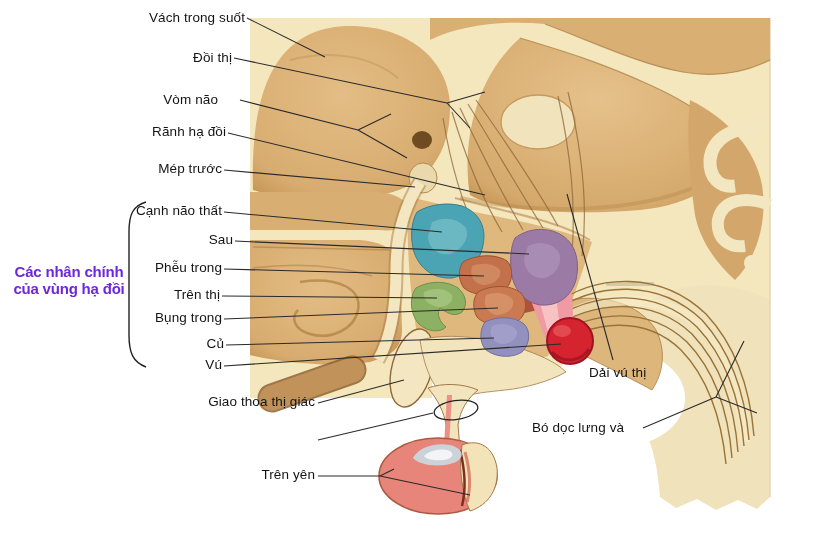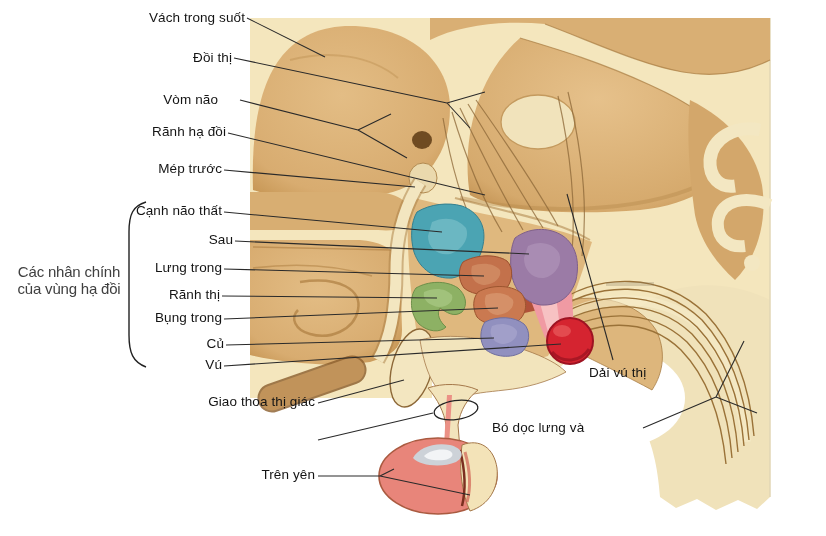--- a/index.html
+++ b/index.html
@@ -6,24 +6,24 @@
   .canvas{
     position:relative;width:826px;height:536px;background:#ffffff;overflow:hidden;
     font-family:"Liberation Sans",sans-serif;
   }
   .canvas svg{position:absolute;left:0;top:0;}
   .lbl{
     position:absolute;font-size:13.5px;line-height:1.12;color:#141414;
     white-space:nowrap;letter-spacing:.1px;
   }
   .lbl.r{text-align:left;}
-  .lbl.c{white-space:normal;}
+  .lbl.c{text-align:center;white-space:normal;}
   .group-lbl{
     position:absolute;left:6px;top:263px;width:126px;text-align:center;
-    font-size:15px;font-weight:normal;color:#404040;line-height:17px;letter-spacing:-.2px;
+    font-size:15px;font-weight:bold;color:#6d28d9;line-height:17px;letter-spacing:-.2px;
   }
 </style>
 </head>
 <body>
 
 <div class="canvas">
 
 <svg width="826" height="536" viewBox="0 0 826 536">
   <defs>
     <radialGradient id="gTan" cx="45%" cy="40%" r="75%">
@@ -193,22 +193,22 @@
   <div>của vùng hạ đồi</div>
 </div>
 
 <div class="lbl r" style="right:581px;top:10px">Vách trong suốt</div>
 <div class="lbl r" style="right:594px;top:50px">Đồi thị</div>
 <div class="lbl r" style="right:608px;top:92px">Vòm não</div>
 <div class="lbl r" style="right:600px;top:124px">Rãnh hạ đồi</div>
 <div class="lbl r" style="right:604px;top:161px">Mép trước</div>
 <div class="lbl r" style="right:604px;top:203px">Cạnh não thất</div>
 <div class="lbl r" style="right:593px;top:232px">Sau</div>
-<div class="lbl r" style="right:604px;top:260px">Lưng trong</div>
-<div class="lbl r" style="right:606px;top:287px">Rãnh thị</div>
+<div class="lbl r" style="right:604px;top:260px">Phễu trong</div>
+<div class="lbl r" style="right:606px;top:287px">Trên thị</div>
 <div class="lbl r" style="right:604px;top:310px">Bụng trong</div>
 <div class="lbl r" style="right:602px;top:336px">Củ</div>
 <div class="lbl r" style="right:604px;top:357px">Vú</div>
 <div class="lbl r" style="right:511px;top:394px">Giao thoa thị giác</div>
 <div class="lbl r" style="right:511px;top:467px">Trên yên</div>
 <div class="lbl" style="left:589px;top:365px">Dải vú thị</div>
 <div class="lbl c" style="left:492px;top:420px;width:172px">
   <div>Bó dọc lưng và</div>
 </div>
 

